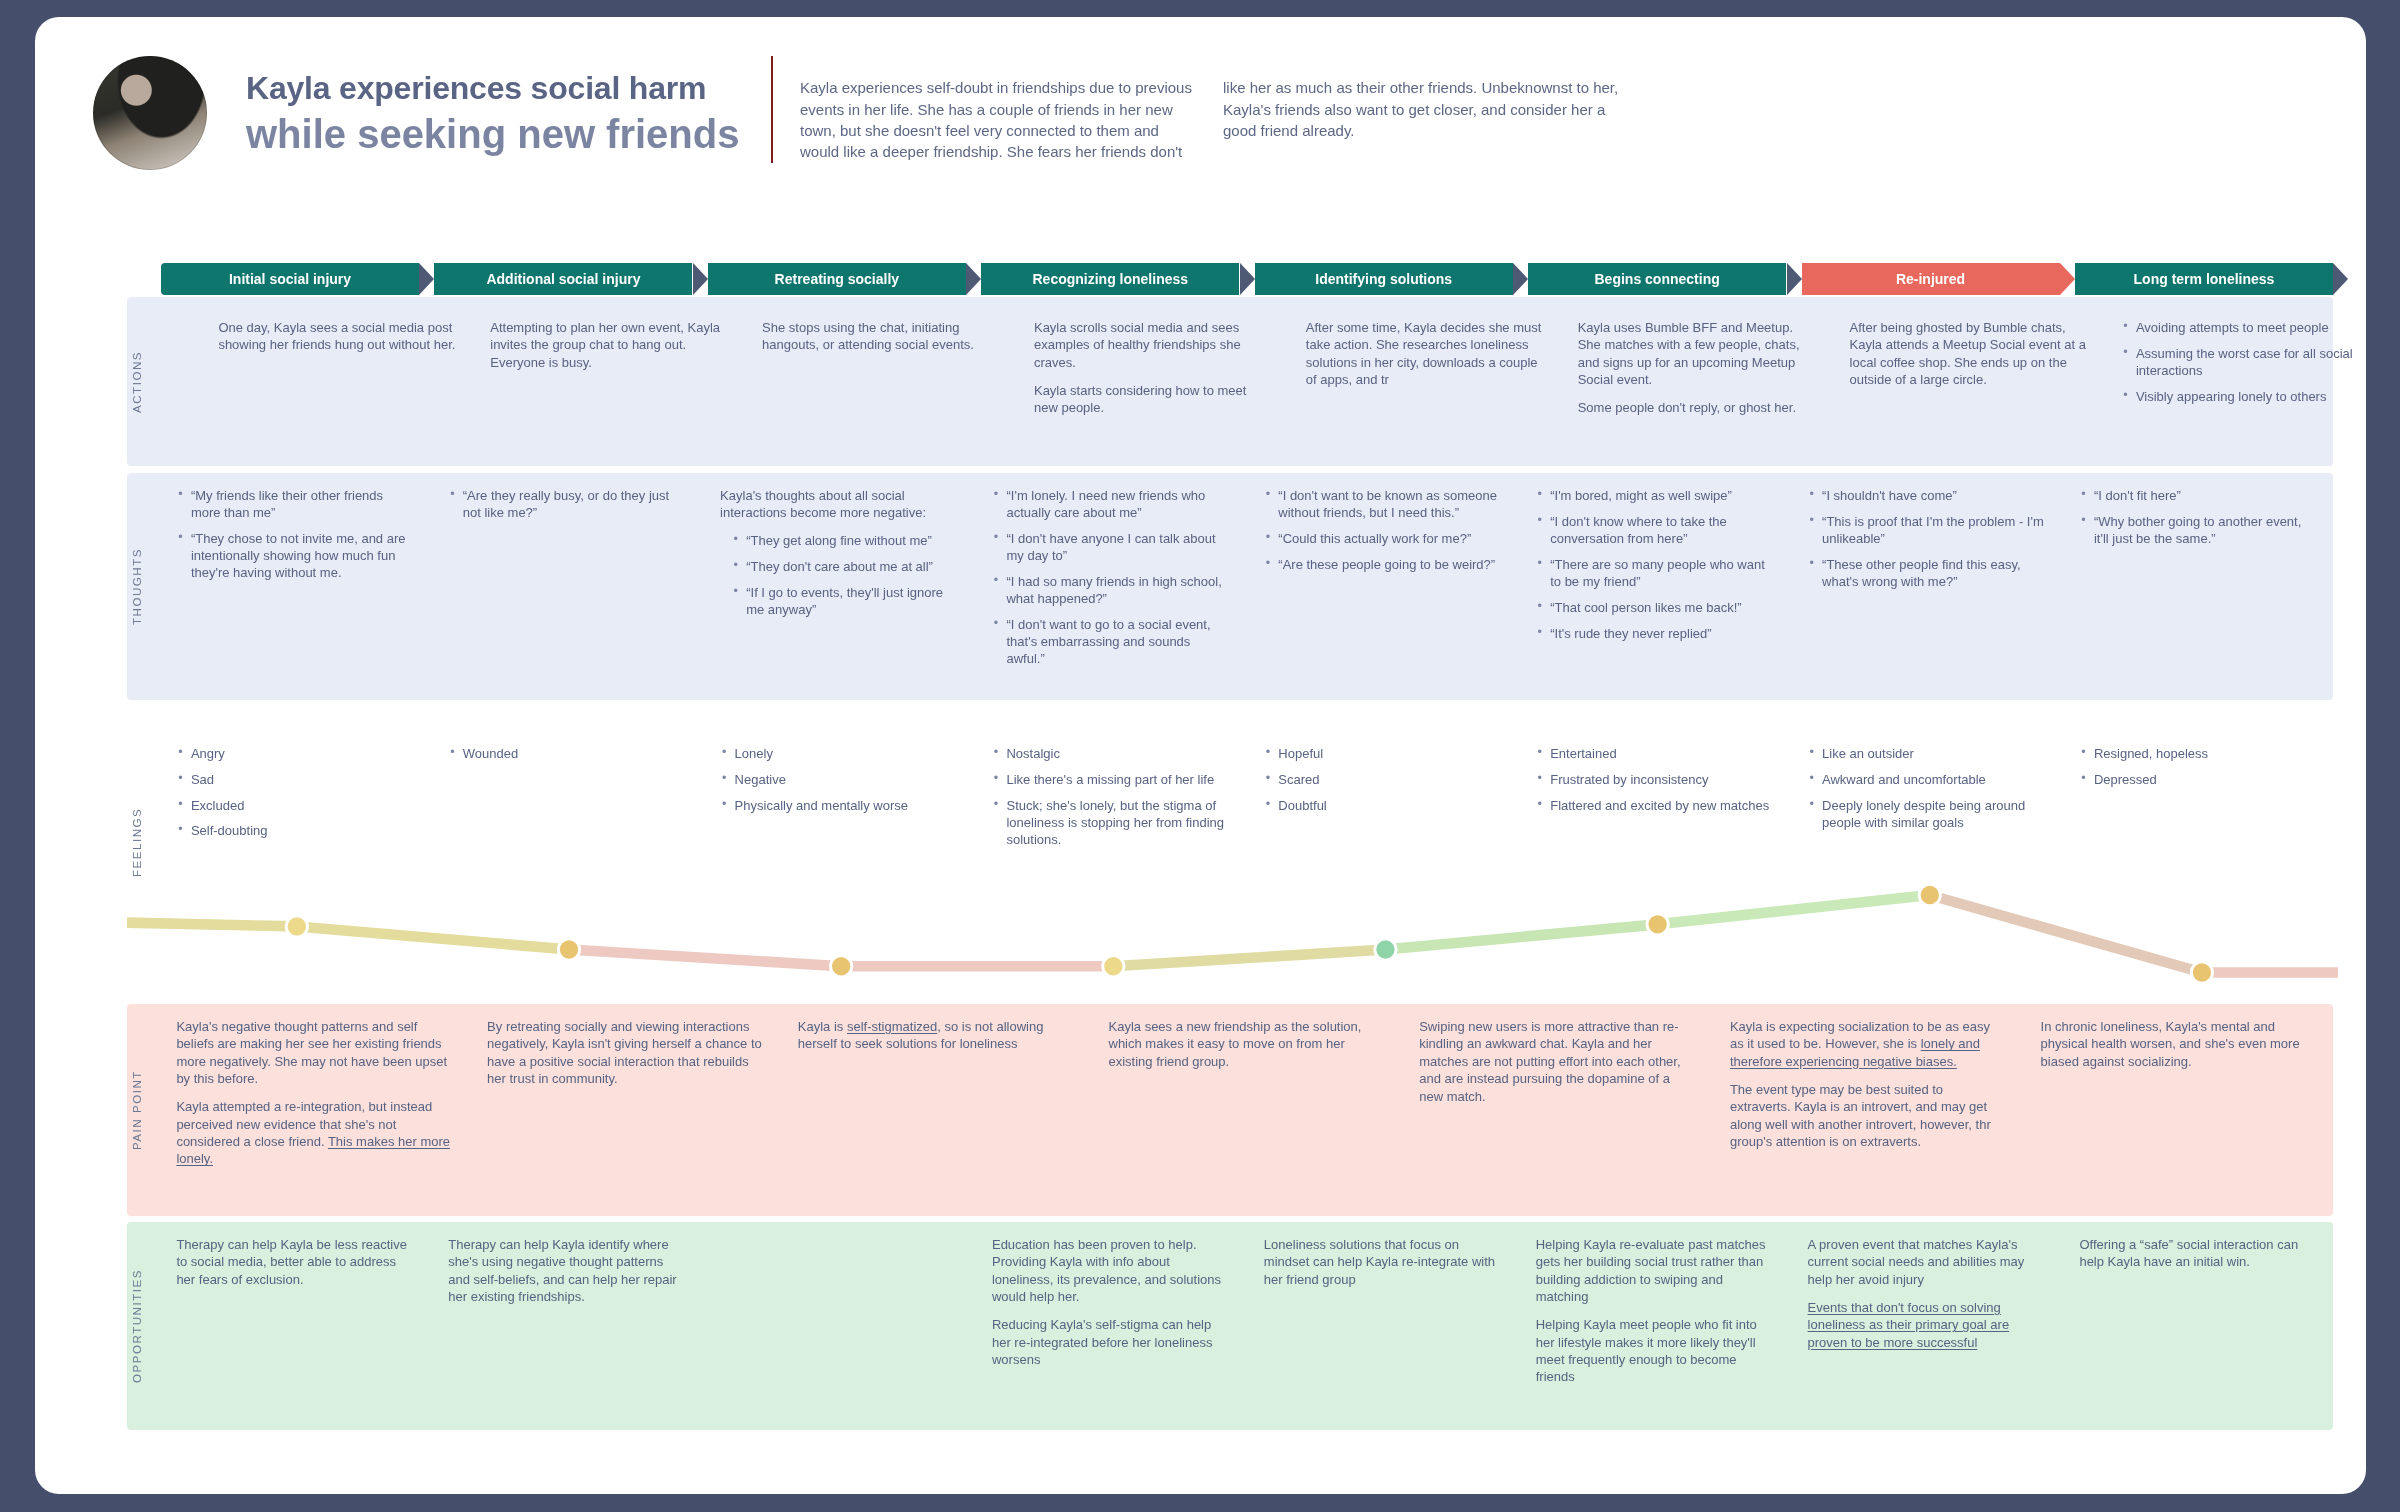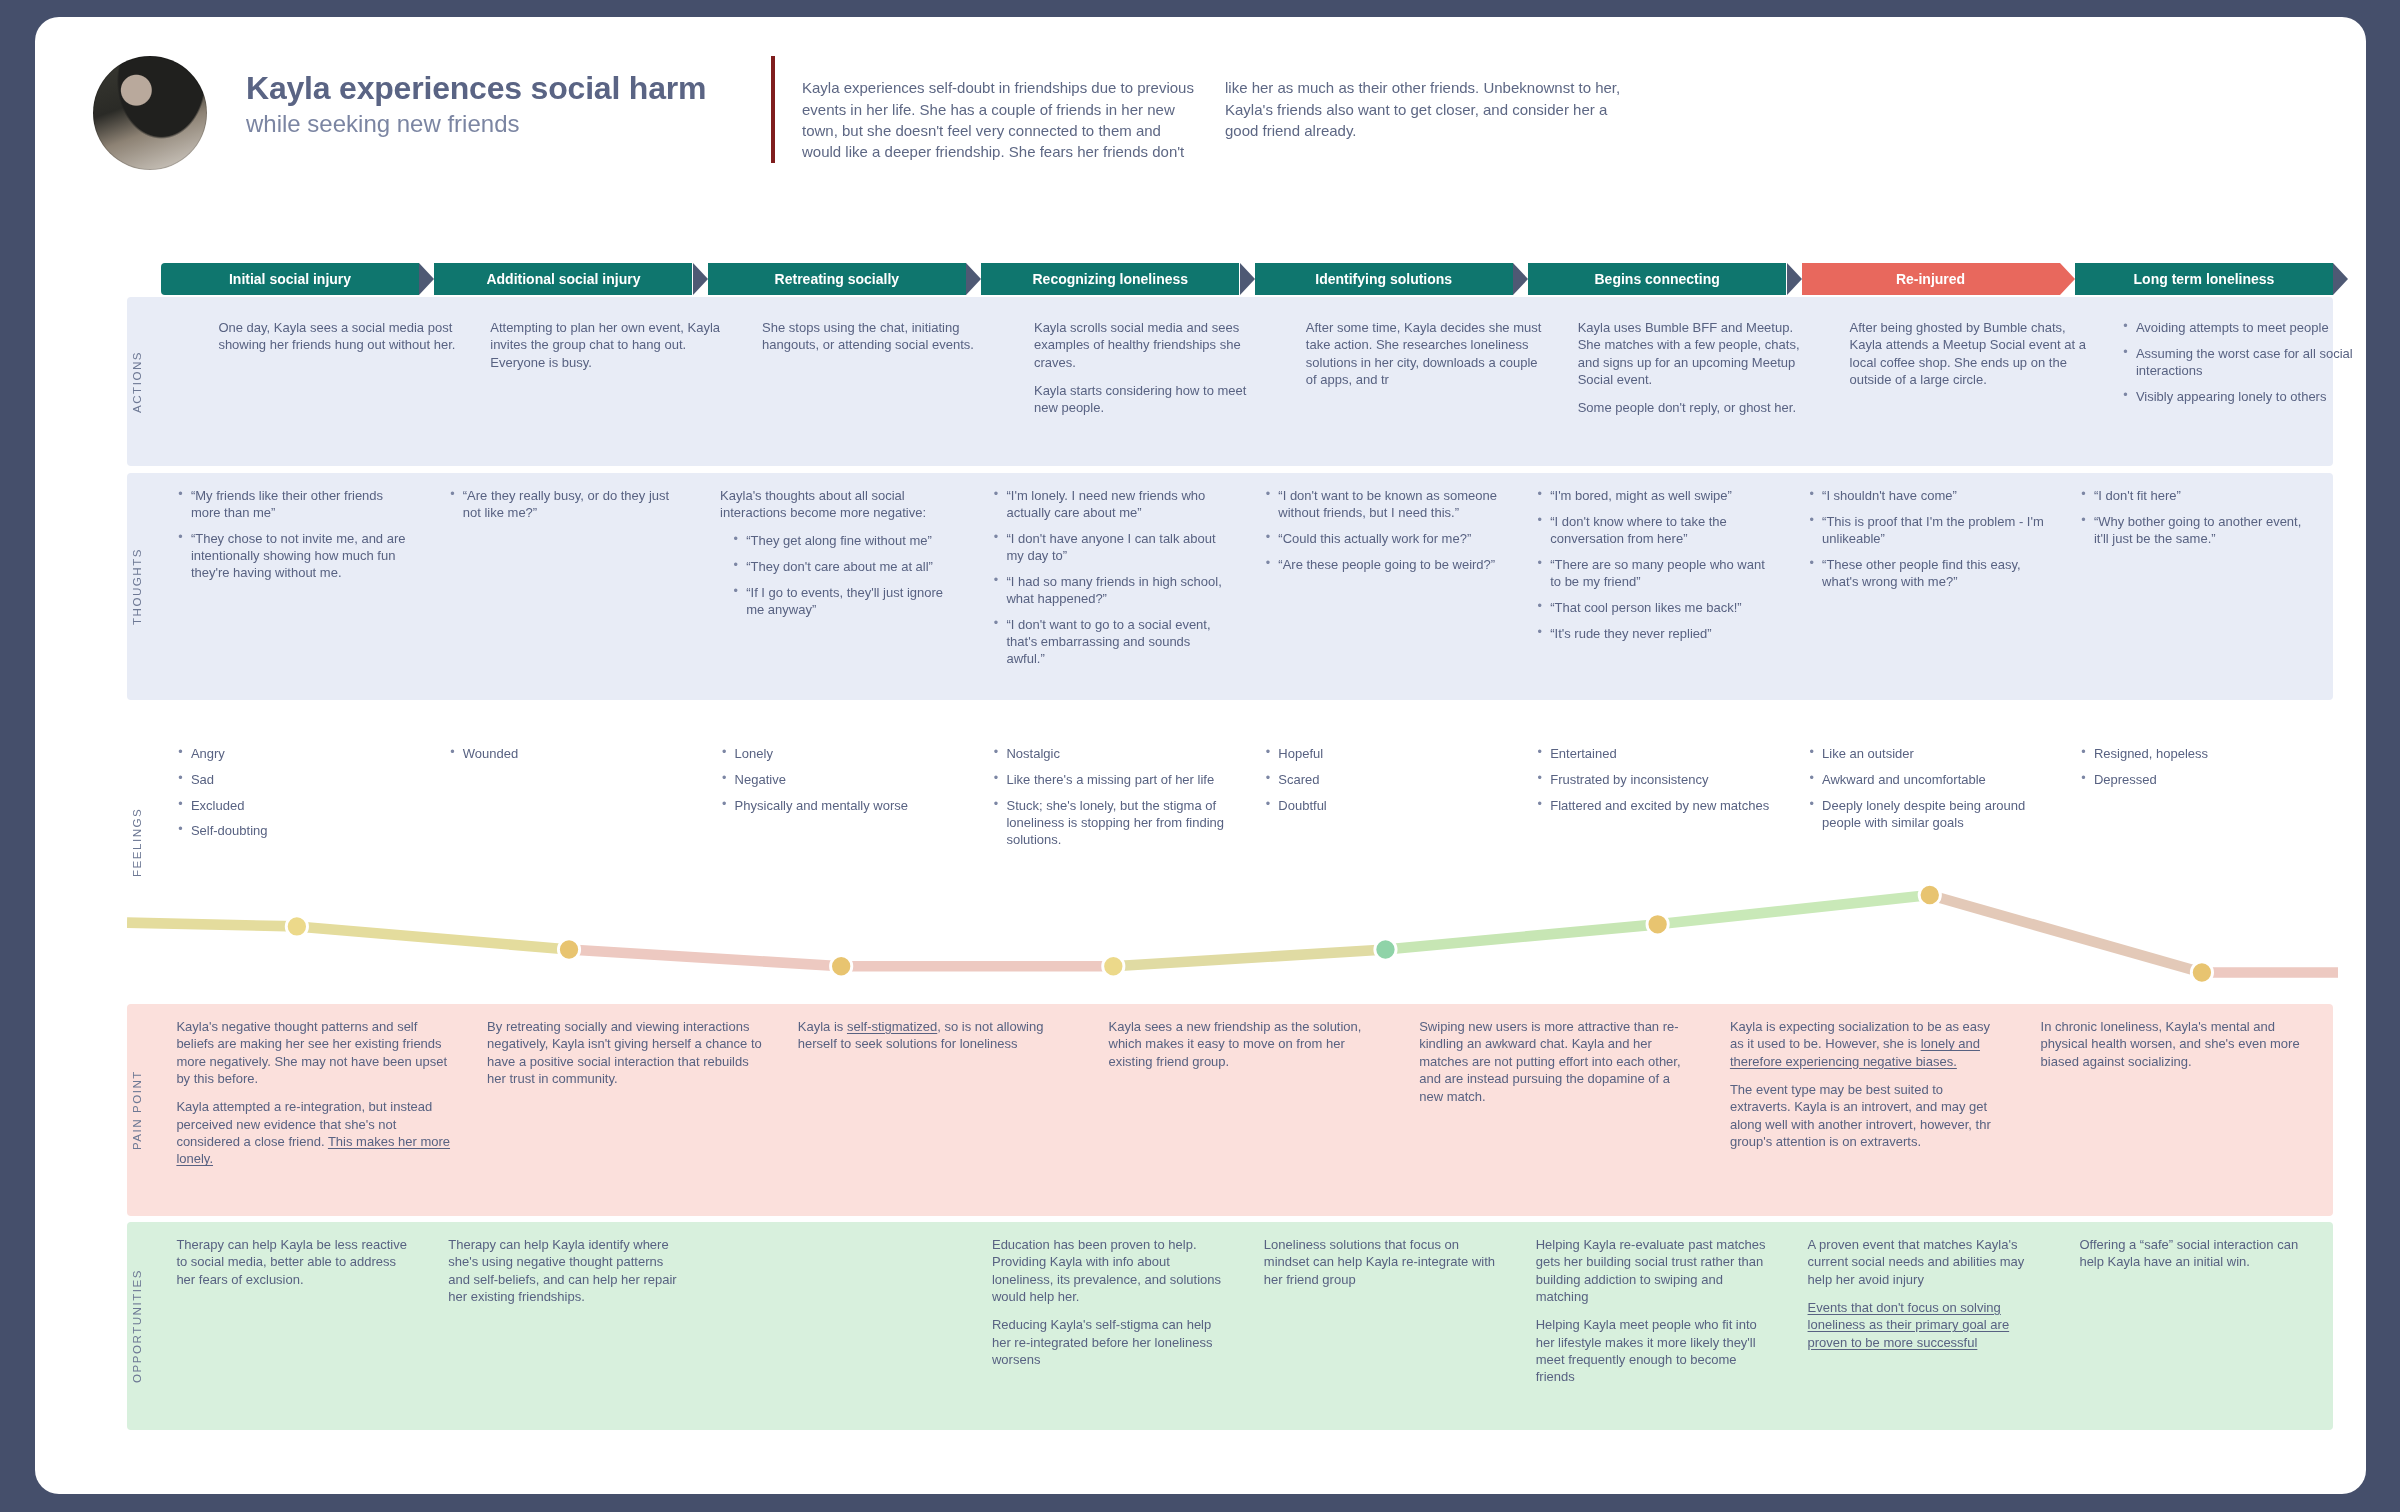--- a/index.html
+++ b/index.html
@@ -22,22 +22,22 @@
     width: 114px; height: 114px; border-radius: 50%;
     background:
       radial-gradient(circle at 38% 30%, #b9a99c 0 14%, rgba(0,0,0,0) 15%),
       radial-gradient(ellipse at 60% 22%, #20201e 0 44%, rgba(0,0,0,0) 46%),
       linear-gradient(160deg, #3a3a33 0%, #2a2a26 40%, #8d8274 62%, #d9d4cd 100%);
     flex: 0 0 auto;
     box-shadow: inset 0 0 0 1px rgba(0,0,0,.15);
   }
   .title-block { margin-left: 39px; padding-top: 13.5px; flex: 0 0 auto; width: 502px; }
   .title-main { font-size: 32px; font-weight: bold; color: #5a6484; letter-spacing: -0.2px; line-height: 1.18; }
-  .title-sub  { font-size: 24px; font-weight: normal; color: #7b85a2; line-height: 1.2; margin-top: 1.9px; }
-  .desc-wrap { margin-left: 23px; padding-left: 27px; border-left: 4px solid #7f1d1d; display: flex; gap: 27px; padding-top: 21px; }
+  .title-sub  { font-size: 40px; font-weight: bold; color: #7b85a2; line-height: 1.2; margin-top: 1.9px; }
+  .desc-wrap { margin-left: 23px; padding-left: 27px; border-left: 2px solid #7f1d1d; display: flex; gap: 27px; padding-top: 21px; }
   .desc-col { width: 396px; font-size: 15px; line-height: 1.42; color: #5d6784; }
   
   .phases { position: absolute; left: 126px; top: 246px; width: 2172px; height: 32px; display: flex; }
   .phase {
     position: relative; height: 32px; background: #0f766e;
     display: flex; align-items: center; justify-content: center;
     margin-right: 15.4px;
   }
   .phase:last-child { margin-right: 0; }
   .phase-label { color: #fff; font-size: 14px; font-weight: bold; z-index: 2; white-space: nowrap; }

